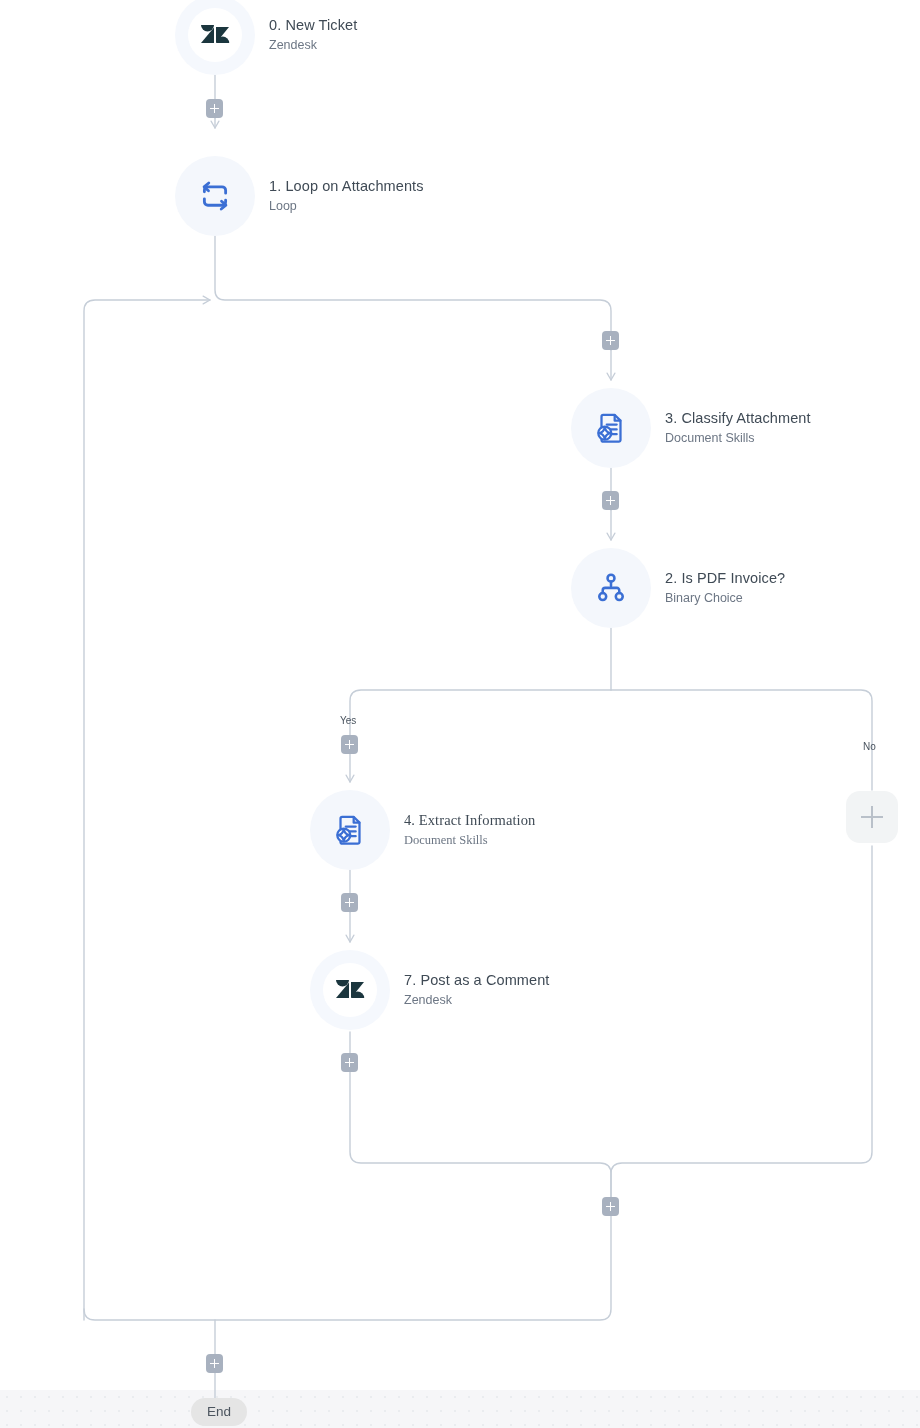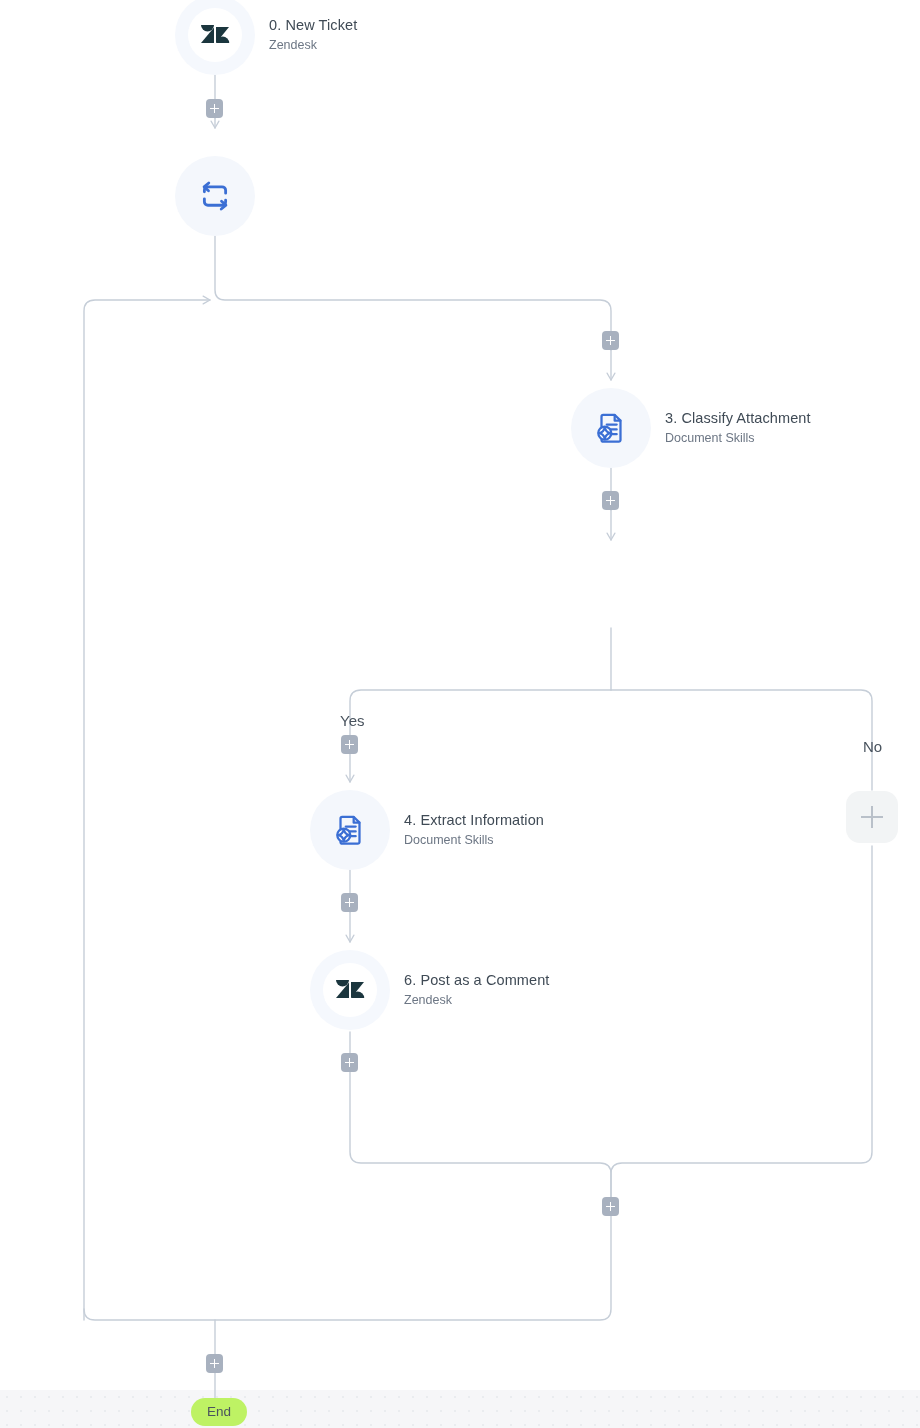--- a/index.html
+++ b/index.html
@@ -123,31 +123,31 @@
     content: "";
     position: absolute;
     background: #b9c0c9;
   }
   .add-placeholder::before { width: 22px; height: 2px; }
   .add-placeholder::after  { width: 2px; height: 22px; }
 
   
   .branch-label {
     position: absolute;
-    font-size: 15px;
+    font-size: 10px;
     color: #49535e;
     line-height: 16px;
   }
 
   
   .end-pill {
     position: absolute;
     padding: 6px 16px;
     border-radius: 14px;
-    background: #bef264;
+    background: #e5e5e5;
     font-size: 13.5px;
     color: #4b545e;
     line-height: 16px;
   }
 </style>
 </head>
 <body>
 
 <div id="canvas">
 
@@ -217,20 +217,24 @@
   <div class="node" style="left:175px; top:156px;">
     <div class="halo blue">
       <div class="icon-wrap">
         <svg width="34" height="34" viewBox="0 0 24 24" fill="none" stroke="#3b6fd4" stroke-width="2" stroke-linecap="round" stroke-linejoin="round" xmlns="http://www.w3.org/2000/svg">
           <path d="M4.5 9 V8 a2.5 2.5 0 0 1 2.5-2.5 H17 a2.5 2.5 0 0 1 2.5 2.5 v2"></path>
           <polyline points="7.6,2.8 4.3,5.6 7.4,8.3"></polyline>
           <path d="M19.5 15 v1 a2.5 2.5 0 0 1 -2.5 2.5 H7 a2.5 2.5 0 0 1 -2.5 -2.5 v-2"></path>
           <polyline points="16.4,21.2 19.7,18.4 16.6,15.7"></polyline>
         </svg>
       </div>
+    </div>
+    <div class="labels">
+      <div class="node-title">1. Loop on Attachments</div>
+      <div class="node-sub">Loop</div>
     </div>
   </div>
 
   <div class="node" style="left:571px; top:388px;justify-content:space-between;">
     <div class="halo blue">
       <div class="icon-wrap">
         <svg width="34" height="34" viewBox="0 0 24 24" fill="none" stroke="#3b6fd4" stroke-width="1.6" stroke-linecap="round" stroke-linejoin="round" xmlns="http://www.w3.org/2000/svg">
           <path d="M6.5 2.8 h8.2 l4 4 v13.6 a1.2 1.2 0 0 1 -1.2 1.2 H6.5 a1.2 1.2 0 0 1 -1.2 -1.2 V4 a1.2 1.2 0 0 1 1.2 -1.2 z"></path>
           <path d="M14.6 2.9 v3.9 h4"></path>
           <line x1="9" y1="9.6" x2="16" y2="9.6"></line>
@@ -240,22 +244,39 @@
           <path d="M7.6 11.6 c .5 2.4 1.6 3.5 4 4 c -2.4 .5 -3.5 1.6 -4 4 c -.5 -2.4 -1.6 -3.5 -4 -4 c 2.4 -.5 3.5 -1.6 4 -4 z"></path>
         </svg>
       </div>
     </div>
     <div class="labels">
       <div class="node-title">3. Classify Attachment</div>
       <div class="node-sub">Document Skills</div>
     </div>
   </div>
 
-
-  <div class="node" style="left:310px; top:790px;">
+  <div class="node" style="left:571px; top:548px;">
+    <div class="halo blue">
+      <div class="icon-wrap">
+        <svg width="32" height="32" viewBox="0 0 24 24" fill="none" stroke="#3b6fd4" stroke-width="1.9" stroke-linecap="round" stroke-linejoin="round" xmlns="http://www.w3.org/2000/svg">
+          <circle cx="12" cy="4.6" r="2.6"></circle>
+          <circle cx="5.8" cy="18.4" r="2.6"></circle>
+          <circle cx="18.2" cy="18.4" r="2.6"></circle>
+          <path d="M12 7.2 v3.3"></path>
+          <path d="M5.8 15.8 v-2.1 a1.8 1.8 0 0 1 1.8 -1.8 h8.8 a1.8 1.8 0 0 1 1.8 1.8 v2.1"></path>
+        </svg>
+      </div>
+    </div>
+    <div class="labels">
+      <div class="node-title">2. Is PDF Invoice?</div>
+      <div class="node-sub">Binary Choice</div>
+    </div>
+  </div>
+
+  <div class="node" style="left:310px; top:790px;font-family:Liberation Serif, serif;">
     <div class="halo blue">
       <div class="icon-wrap">
         <svg width="34" height="34" viewBox="0 0 24 24" fill="none" stroke="#3b6fd4" stroke-width="1.6" stroke-linecap="round" stroke-linejoin="round" xmlns="http://www.w3.org/2000/svg">
           <path d="M6.5 2.8 h8.2 l4 4 v13.6 a1.2 1.2 0 0 1 -1.2 1.2 H6.5 a1.2 1.2 0 0 1 -1.2 -1.2 V4 a1.2 1.2 0 0 1 1.2 -1.2 z"></path>
           <path d="M14.6 2.9 v3.9 h4"></path>
           <line x1="9" y1="9.6" x2="16" y2="9.6"></line>
           <line x1="9" y1="13" x2="16" y2="13"></line>
           <line x1="9" y1="16.4" x2="16" y2="16.4"></line>
           <circle cx="7.6" cy="15.6" r="4.6" fill="#ffffff"></circle>
           <path d="M7.6 11.6 c .5 2.4 1.6 3.5 4 4 c -2.4 .5 -3.5 1.6 -4 4 c -.5 -2.4 -1.6 -3.5 -4 -4 c 2.4 -.5 3.5 -1.6 4 -4 z"></path>
@@ -275,21 +296,21 @@
           <svg width="34" height="34" viewBox="0 0 34 34" xmlns="http://www.w3.org/2000/svg">
             <path d="M3 7 h13 a6.5 6.5 0 0 1 -13 0 z" fill="#1b363e"></path>
             <path d="M16 9.5 V25 H3 z" fill="#1b363e"></path>
             <path d="M18 25 V9 h13 z" fill="#1b363e"></path>
             <path d="M18.2 25 a6.5 6.5 0 0 1 13 0 z" fill="#1b363e"></path>
           </svg>
         </div>
       </div>
     </div>
     <div class="labels">
-      <div class="node-title">6. Post as a Comment</div>
+      <div class="node-title">7. Post as a Comment</div>
       <div class="node-sub">Zendesk</div>
     </div>
   </div>
 
   <div class="branch-label" style="left:340px; top:713px;">Yes</div>
   <div class="branch-label" style="left:863px; top:713px;margin-top:26px;">No</div>
 
   <div class="plus-btn" style="left:206px; top:99px;"></div>
   <div class="plus-btn" style="left:602px; top:331px;"></div>
   <div class="plus-btn" style="left:602px; top:491px;"></div>

